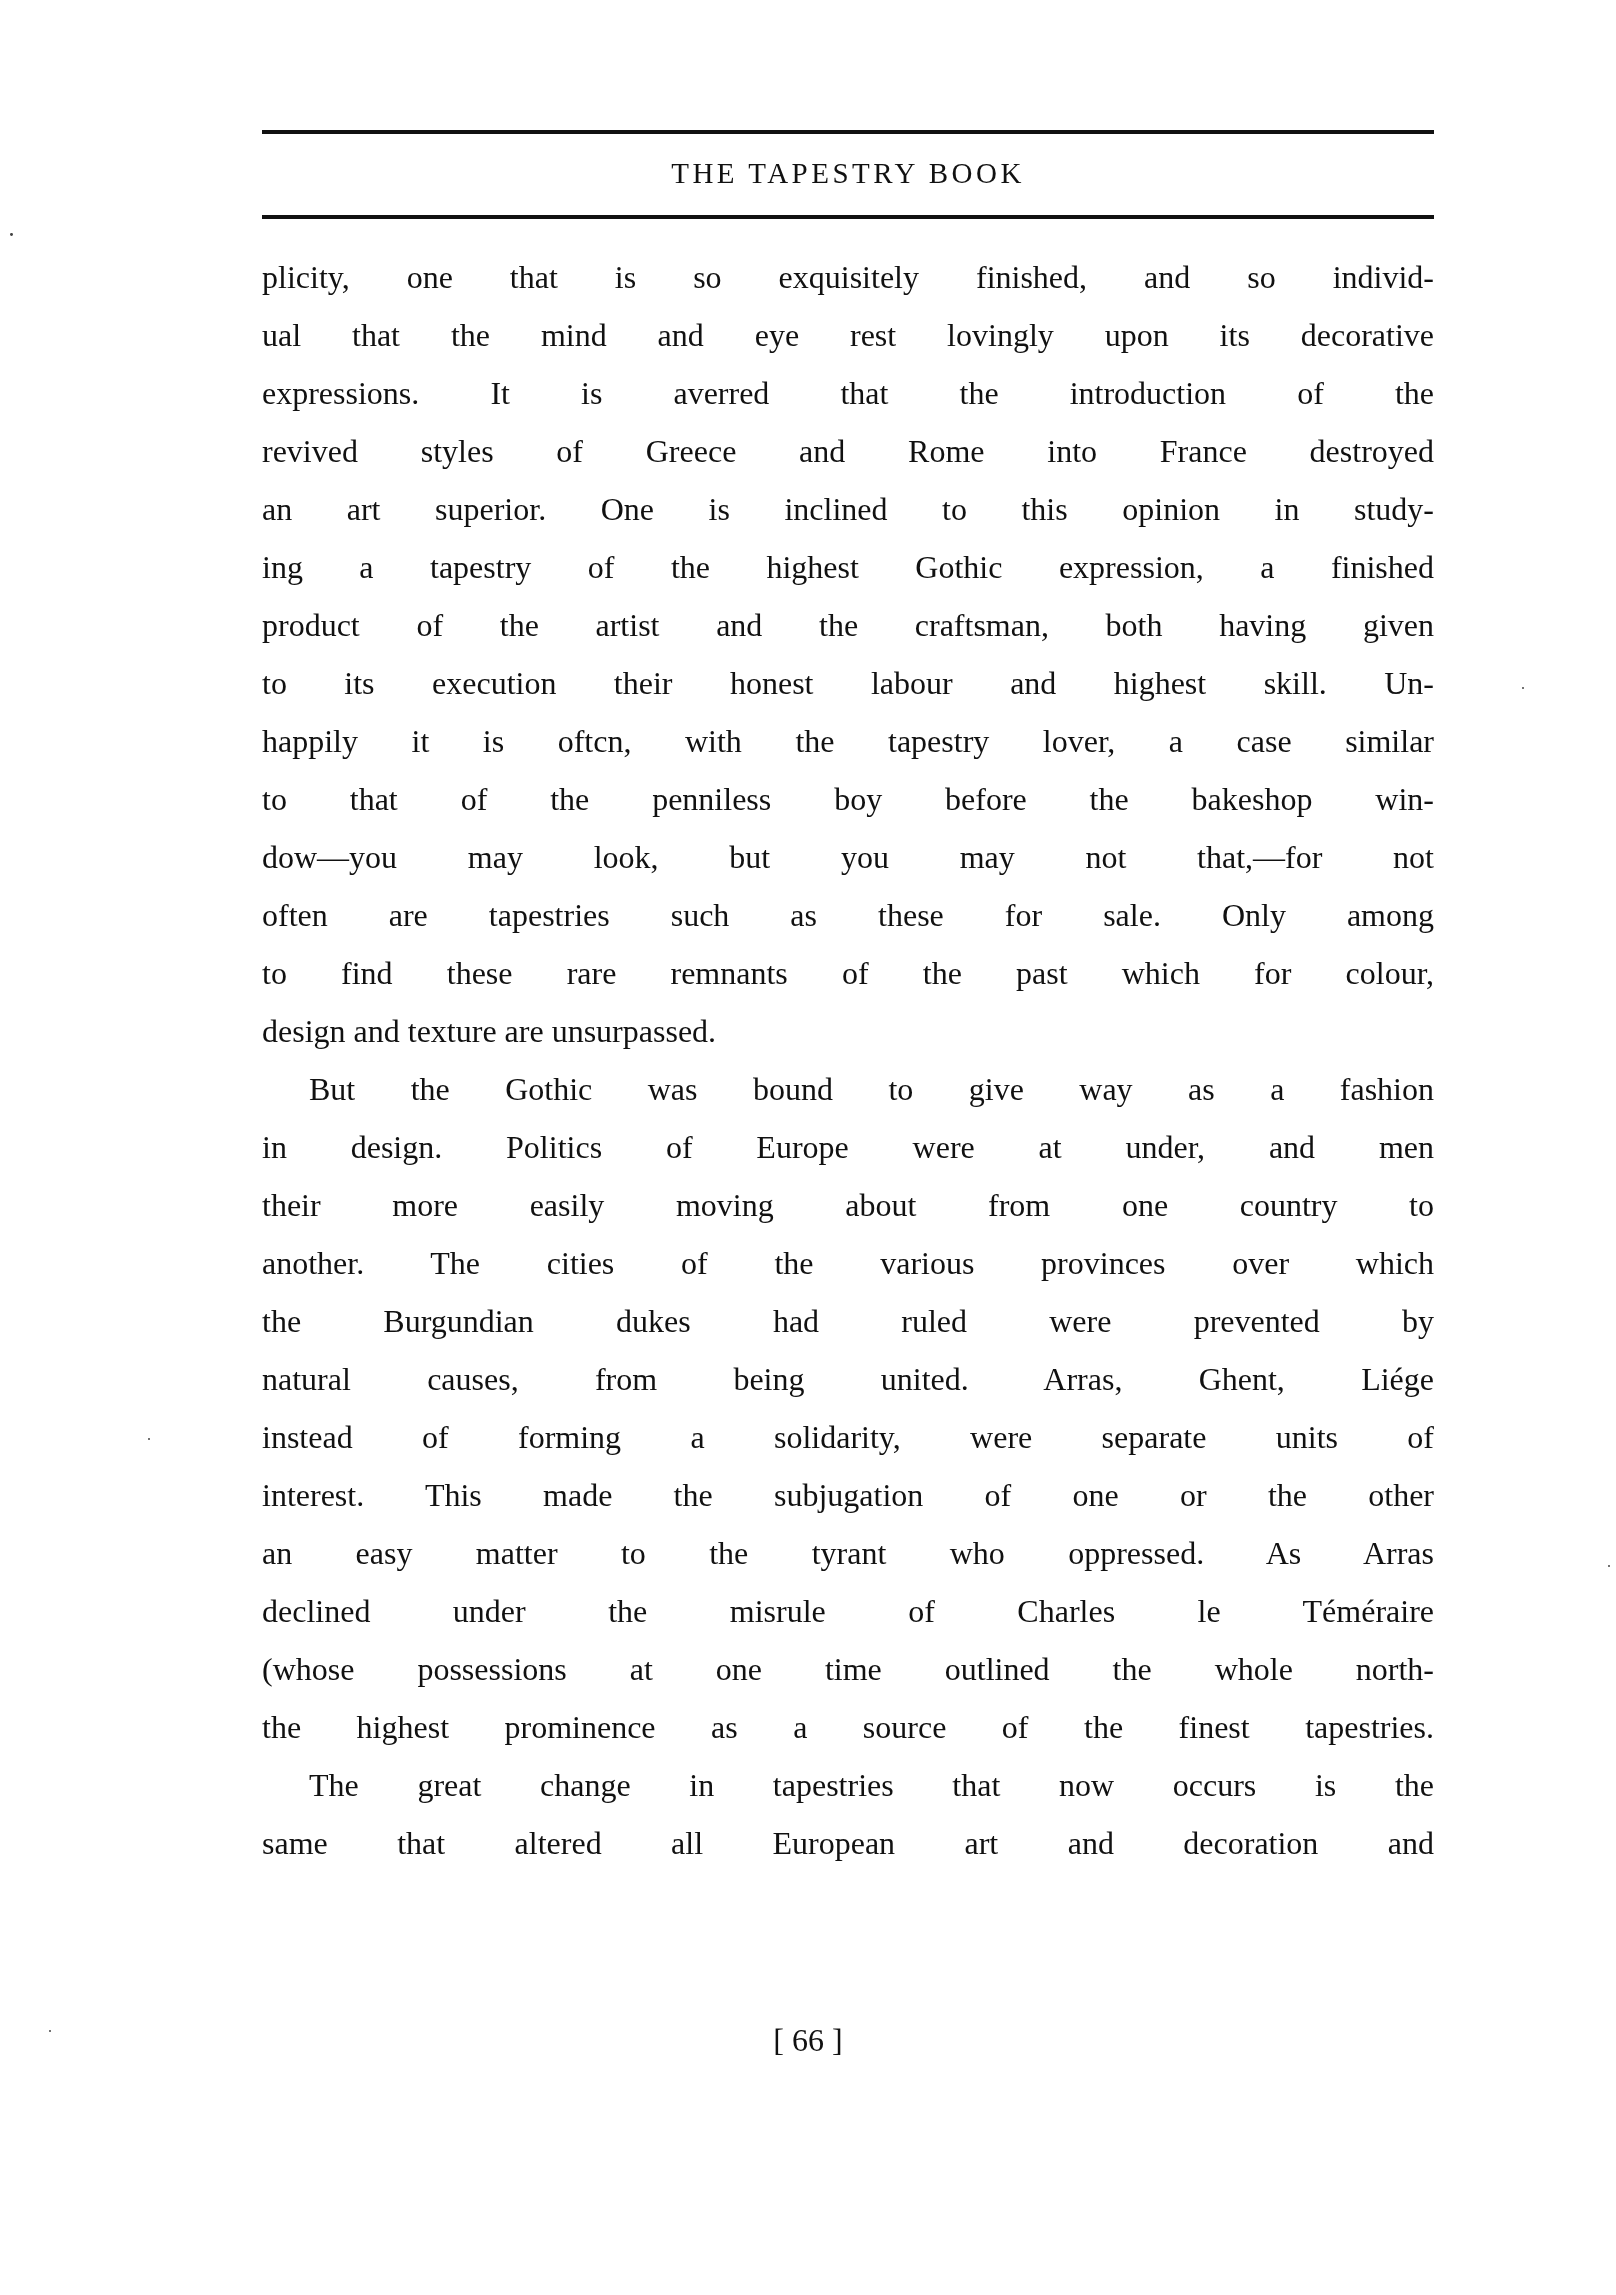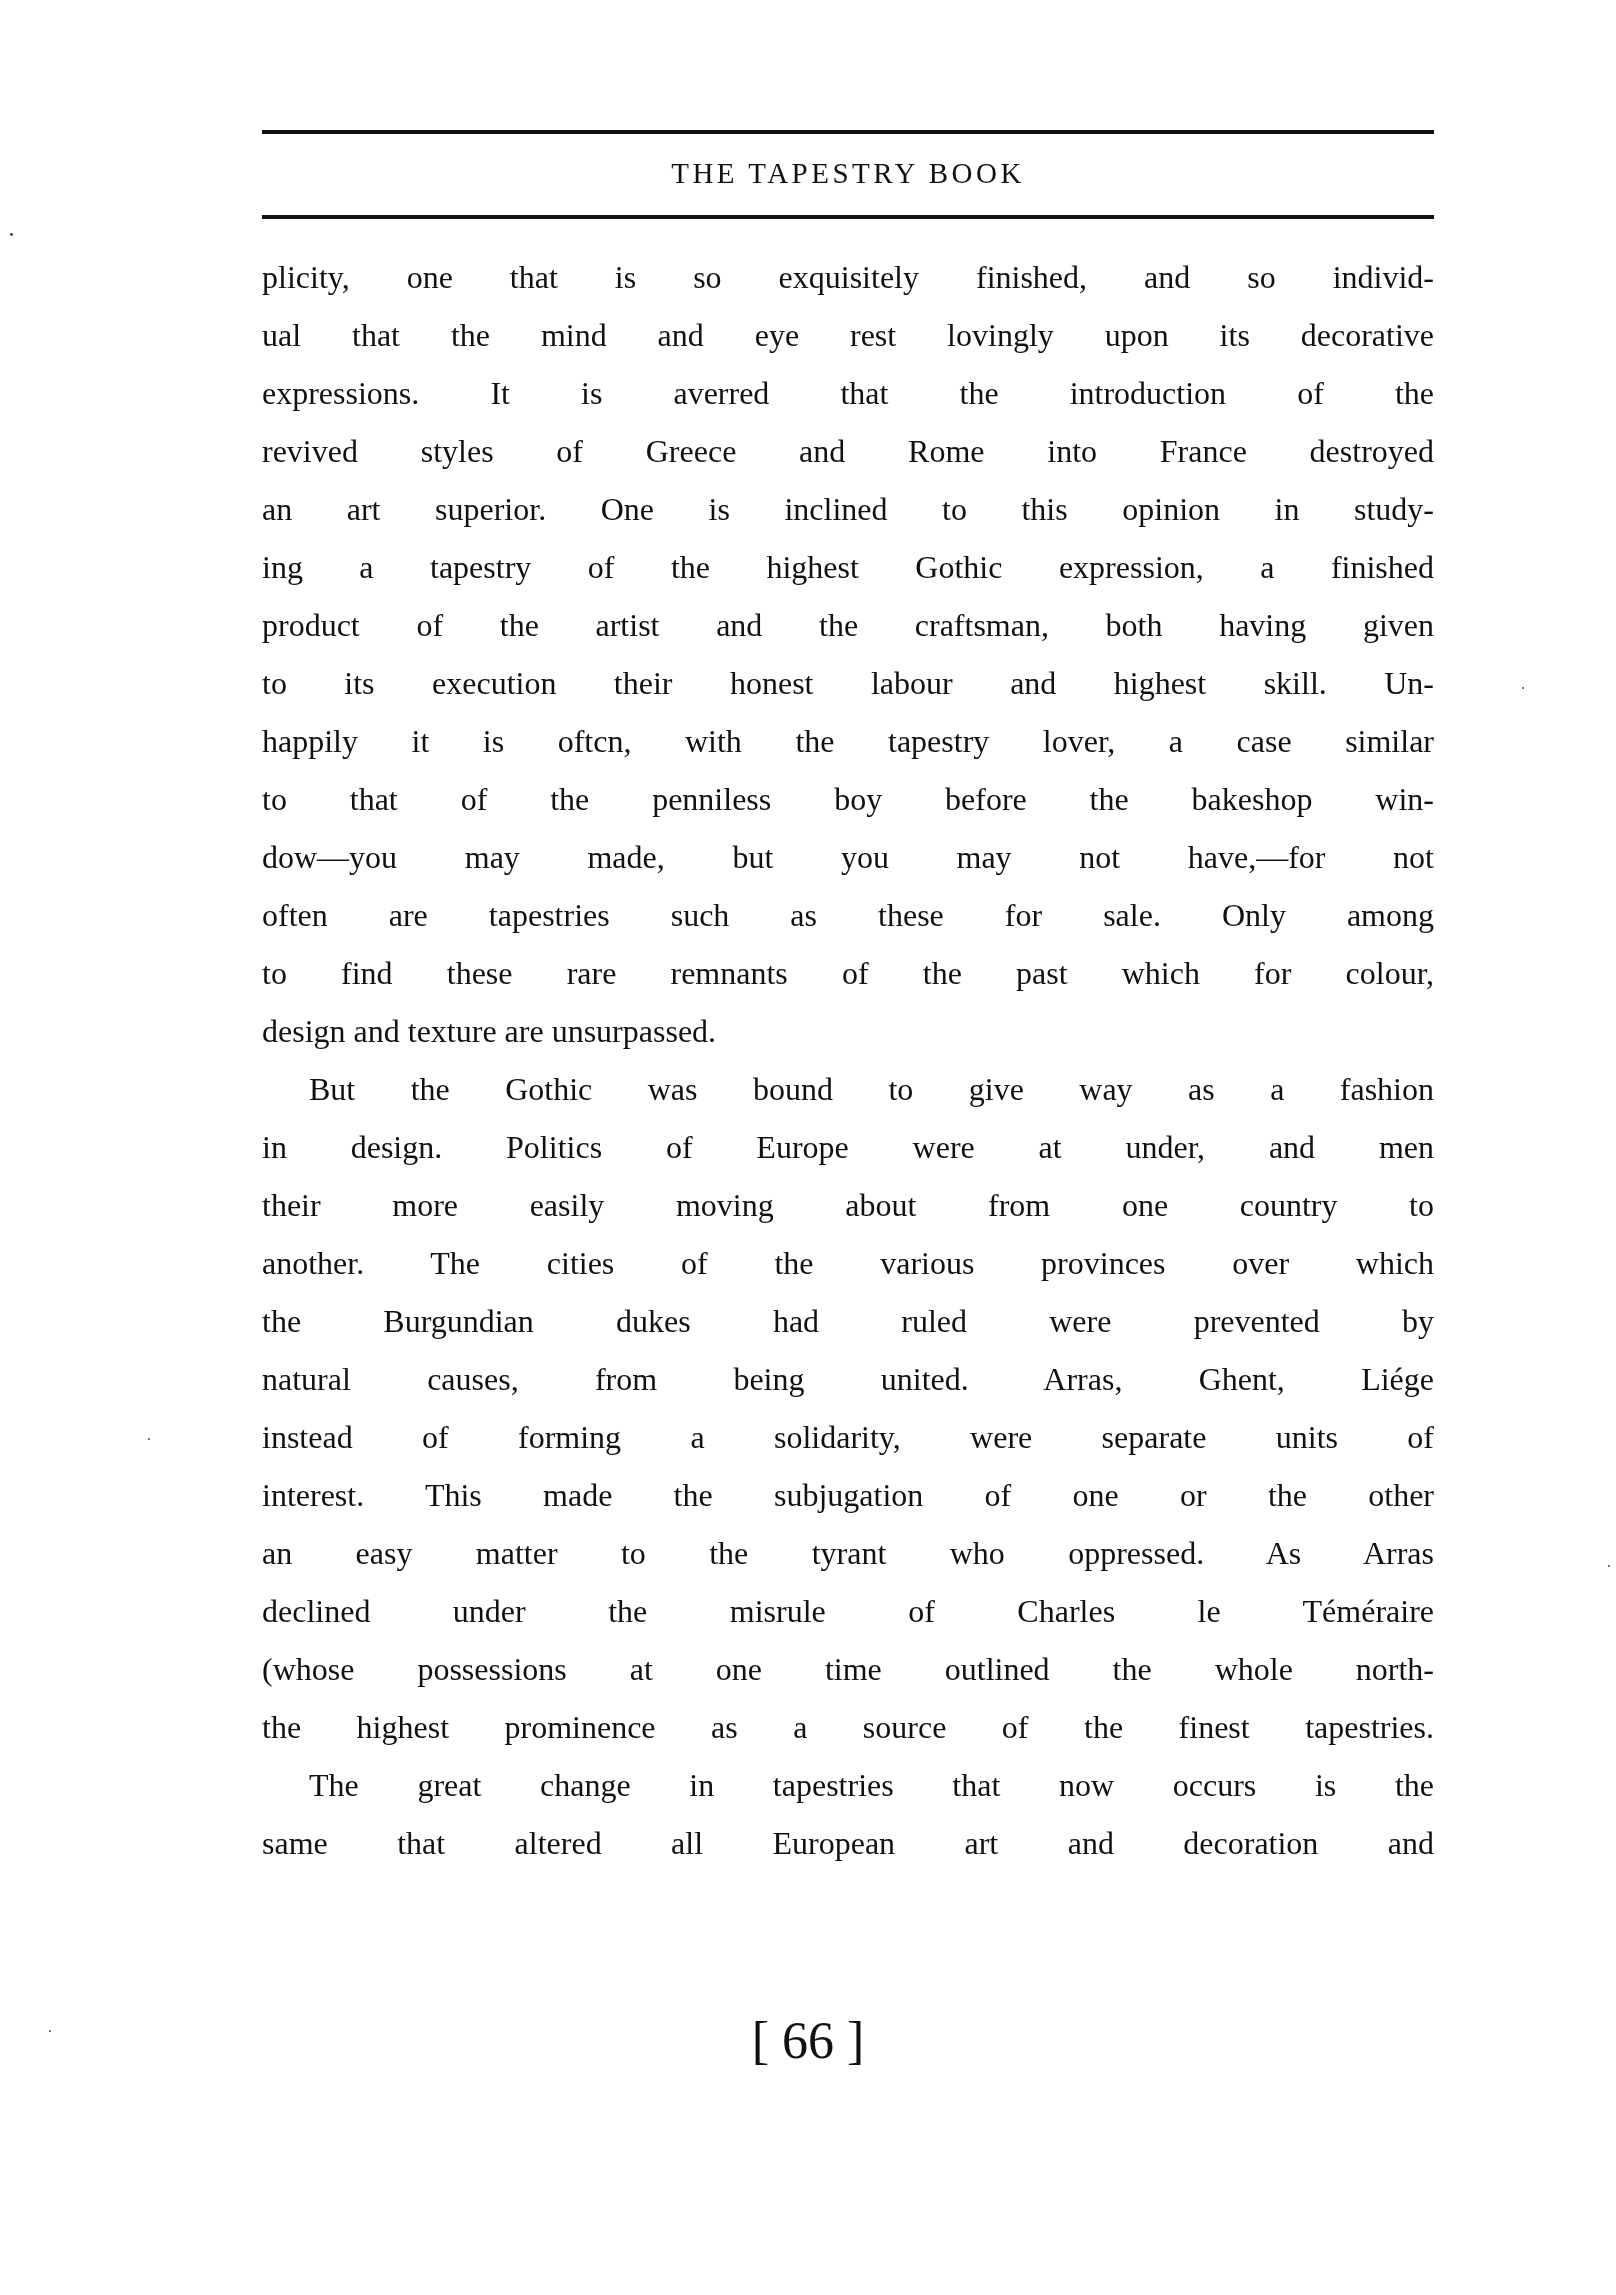--- a/index.html
+++ b/index.html
@@ -9,21 +9,21 @@
   .rule.top { top:130px; }
   .rule.bottom { top:215px; }
   .running-head { position:absolute; left:262px; width:1172px; top:149px; text-align:center;
                   font-size:29px; letter-spacing:3.5px; line-height:49px; }
   .body-text { position:absolute; left:262px; width:1172px; top:248px;
                font-size:32px; line-height:58px; }
   .line { display:block; height:58px; white-space:nowrap; text-align:justify; text-align-last:justify; }
   .line.last { text-align-last:left; }
   .line.indent { padding-left:47px; }
   .folio { position:absolute; left:0; width:1616px; top:2016px; text-align:center;
-           font-size:52px; line-height:49px; }
+           font-size:32px; line-height:49px; }
   .speck { position:absolute; width:2.8px; height:2.8px; border-radius:1.4px; background:#444; }
 </style>
 </head>
 <body>
 
 <div>
   <div class="rule top"></div>
   <div class="running-head">THE TAPESTRY BOOK</div>
   <div class="rule bottom"></div>
 
@@ -31,21 +31,21 @@
     <span class="line">plicity, one that is so exquisitely finished, and so individ-</span>
     <span class="line">ual that the mind and eye rest lovingly upon its decorative</span>
     <span class="line">expressions.  It is averred that the introduction of the</span>
     <span class="line">revived styles of Greece and Rome into France destroyed</span>
     <span class="line">an art superior.  One is inclined to this opinion in study-</span>
     <span class="line">ing a tapestry of the highest Gothic expression, a finished</span>
     <span class="line">product of the artist and the craftsman, both having given</span>
     <span class="line">to its execution their honest labour and highest skill.  Un-</span>
     <span class="line">happily it is oftcn, with the tapestry lover, a case similar</span>
     <span class="line">to that of the penniless boy before the bakeshop win-</span>
-    <span class="line">dow—you may made, but you may not have,—for not</span>
+    <span class="line">dow—you may look, but you may not that,—for not</span>
     <span class="line">often are tapestries such as these for sale.  Only among</span>
     <span class="line">to find these rare remnants of the past which for colour,</span>
     <span class="line last">design and texture are unsurpassed.</span>
     <span class="line indent">But the Gothic was bound to give way as a fashion</span>
     <span class="line">in design.  Politics of Europe were at under, and men</span>
     <span class="line">their more easily moving about from one country to</span>
     <span class="line">another.  The cities of the various provinces over which</span>
     <span class="line">the Burgundian dukes had ruled were prevented by</span>
     <span class="line">natural causes, from being united.  Arras, Ghent, Liége</span>
     <span class="line">instead of forming a solidarity, were separate units of</span>

